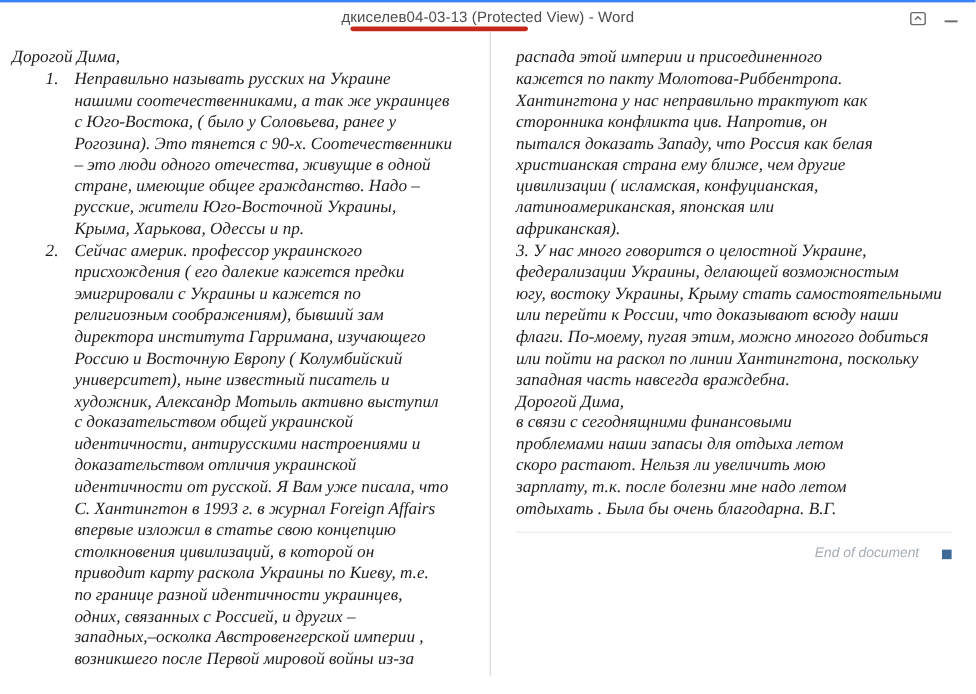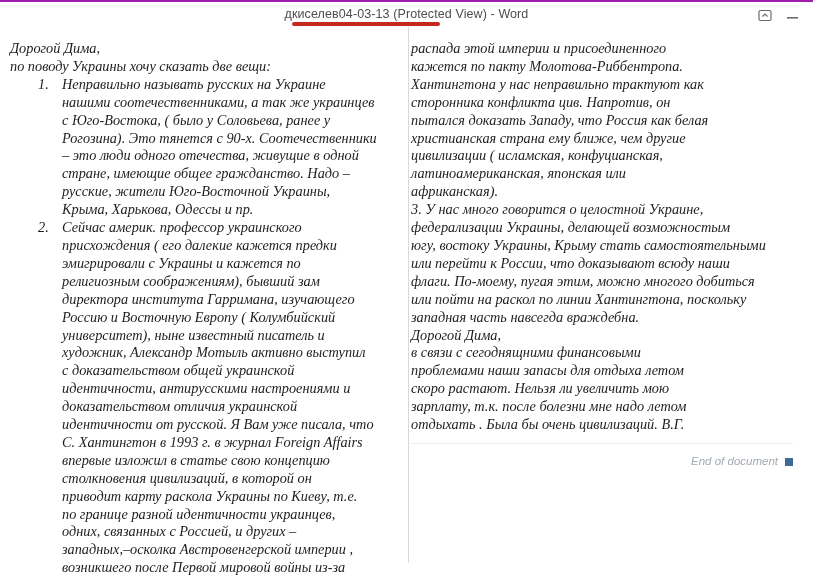--- a/index.html
+++ b/index.html
@@ -3,47 +3,47 @@
 <meta charset="utf-8">
 <style>
   html,body{margin:0;padding:0;}
   body{
     width:813px;height:578px;background:#ffffff;overflow:hidden;position:relative;
     font-family:"Liberation Serif", serif;color:#1f1f1f;
   }
   
   .titlebar{
     position:absolute;top:0;left:0;right:0;height:27px;background:#ffffff;
-    border-top:2px solid #a21caf;font-family:"Liberation Sans", sans-serif;
+    border-top:2px solid #3b82f6;font-family:"Liberation Sans", sans-serif;
   }
   .title{
     position:absolute;top:5px;left:0;right:0;text-align:center;
     font-size:12.5px;color:#4d4d4d;letter-spacing:.1px;
   }
   .red-underline{
     position:absolute;top:20px;left:292px;width:148px;height:4px;
     background:#c5281c;border-radius:2px;
   }
   .controls{position:absolute;right:12px;top:6px;display:flex;gap:12px;align-items:center;}
   .ctrl{display:inline-flex;align-items:center;justify-content:center;width:16px;height:14px;cursor:default;}
   .ctrl svg{display:block;}
   
   .page{font-size:14.3px;line-height:17.9px;color:#1d1d1d;box-sizing:border-box;font-style:italic;}
   .page p{margin:0;white-space:pre-line;}
   .page1{position:absolute;top:27px;left:0;width:408px;height:551px;padding:13px 14px 0 10px;}
   .page-divider{position:absolute;left:408px;top:27px;width:1px;height:536px;background:#d9d9d9;}
-  .page2{position:absolute;top:27px;left:390px;right:0;height:551px;padding:13px 20px 0 21px;}
+  .page2{position:absolute;top:27px;left:409px;right:0;height:551px;padding:13px 20px 0 21px;}
   .list-item{display:flex;}
   .list-item .num{flex:none;width:24px;margin-left:28px;}
   .list-item .itext{flex:1;white-space:pre-line;}
   .ind{margin-left:47px;}
   
   .eod-divider{margin-top:9px;border-top:1px solid #ececec;}
   .eod-row{
-    display:flex;justify-content:flex-end;align-items:center;gap:7px;margin-top:9px;
+    display:flex;justify-content:flex-end;align-items:center;gap:19px;margin-top:9px;
     font-family:"Liberation Sans", sans-serif;font-size:11.5px;color:#a3abb3;
   }
   .eod-square{width:8px;height:8px;background:#3e6b96;}
 </style>
 </head>
 <body>
 
 <div class="titlebar">
   <span class="title">дкиселев04-03-13 (Protected View) - Word</span>
   <div class="red-underline"></div>
@@ -57,21 +57,20 @@
     <span class="ctrl">
       <svg width="12" height="13" viewBox="0 0 12 13">
         <rect x="0" y="8" width="11" height="1.6" fill="#6b6b6b"></rect>
       </svg>
     </span>
   </div>
 </div>
 
 <div class="page page1">
   <p>Дорогой Дима,</p>
-  <p>по поводу Украины хочу сказать две вещи:</p>
   <div class="list-item">
     <span class="num">1.</span>
     <span class="itext">Неправильно называть русских на Украине
 нашими соотечественниками, а так же украинцев
 с Юго-Востока, ( было у Соловьева, ранее у
 Рогозина). Это тянется с 90-х. Соотечественники
 – это люди одного отечества, живущие в одной
 стране, имеющие общее гражданство. Надо –
 русские, жители Юго-Восточной Украины,
 Крыма, Харькова, Одессы и пр.</span>
@@ -118,19 +117,19 @@
 югу, востоку Украины, Крыму  стать самостоятельными
 или перейти к России, что доказывают всюду наши
 флаги. По-моему, пугая этим,  можно многого добиться
 или пойти на раскол по линии Хантингтона, поскольку
 западная часть навсегда враждебна.</p>
   <p class="ind">Дорогой Дима,</p>
   <p class="ind">в связи с сегоднящними финансовыми
 проблемами наши запасы для отдыха летом
 скоро растают. Нельзя ли увеличить мою
 зарплату, т.к. после болезни мне надо летом
-отдыхать .  Была бы очень цивилизаций. В.Г.</p>
+отдыхать .  Была бы очень благодарна. В.Г.</p>
   <div class="eod-divider"></div>
   <div class="eod-row">
     <span>End of document</span>
     <span class="eod-square"></span>
   </div>
 </div>
 
 </body></html>

